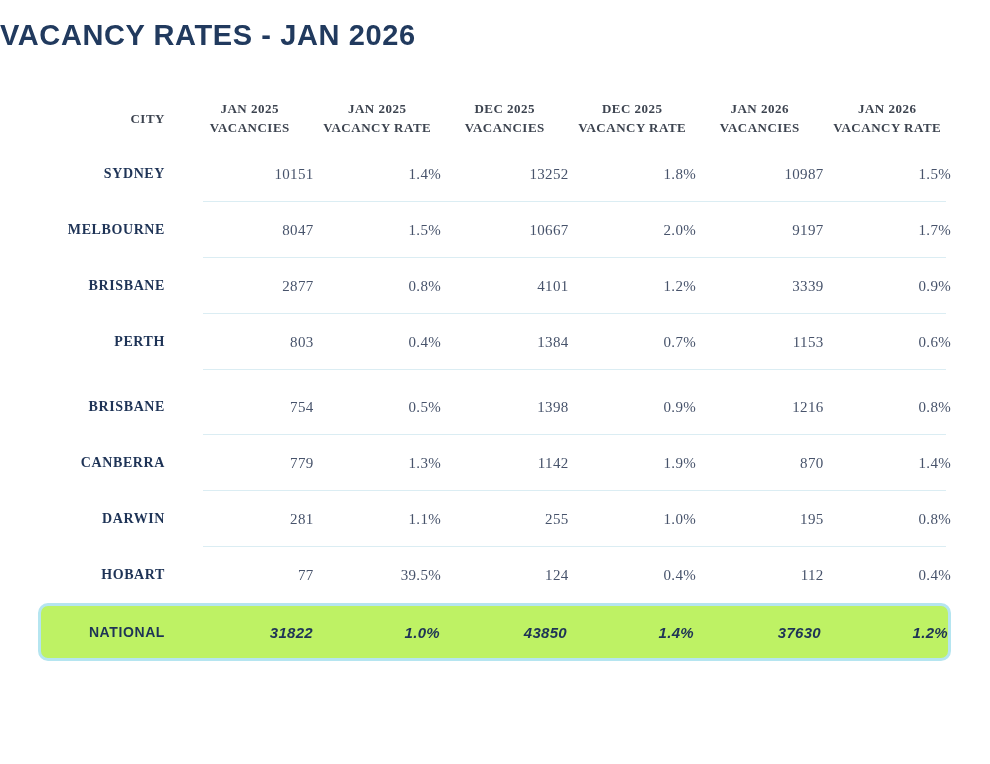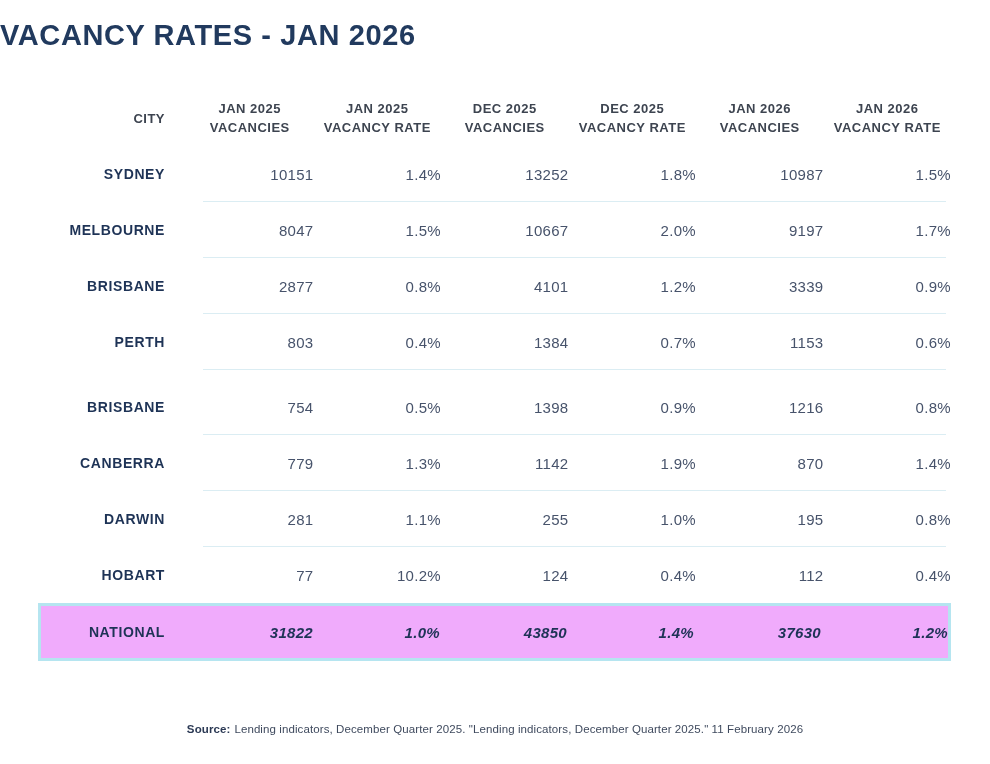--- a/index.html
+++ b/index.html
@@ -20,20 +20,21 @@
 
   .table {
     position:absolute; left:38px; top:90px; width:913px;
   }
   .grid-row {
     display:grid;
     grid-template-columns:148px repeat(6, 1fr);
     align-items:center;
     height:56px;
     position:relative;
+    font-family:Liberation Serif, serif;
   }
   .header-row .hdr {
     text-align:center;
     font-size:13px; font-weight:bold; letter-spacing:0.5px;
     color:#3d4450; line-height:19px;
   }
   .header-row .hdr.city-hdr {
     text-align:right; padding-right:21px; color:#3d4450;
   }
   .hdr span { display:block; }
@@ -51,22 +52,22 @@
   .data-row.divided::after {
     content:""; position:absolute; bottom:0; left:165px; right:5px;
     height:1px; background:#dbedf3;
   }
   .data-row.gap-above { margin-top:9px; }
 
   .national-row {
     margin-top:0px;
     height:58px;
     border:3px solid #b5e5f0;
-    border-radius:0;
-    background:#f0abfc;
+    border-radius:10px;
+    background:#bef264;
     display:grid;
     grid-template-columns:145px repeat(6, 1fr);
     align-items:center;
   }
   .national-row .city {
     text-align:right; padding-right:21px;
     font-size:14px; font-weight:bold; letter-spacing:0.6px;
     color:#1e3356;
   }
   .national-row .val {
@@ -188,36 +189,33 @@
       <div class="val">1.1%</div>
       <div class="val">255</div>
       <div class="val">1.0%</div>
       <div class="val">195</div>
       <div class="val">0.8%</div>
     </div>
 
     <div class="grid-row data-row">
       <div class="city">HOBART</div>
       <div class="val">77</div>
-      <div class="val">10.2%</div>
+      <div class="val">39.5%</div>
       <div class="val">124</div>
       <div class="val">0.4%</div>
       <div class="val">112</div>
       <div class="val">0.4%</div>
     </div>
 
     <div class="national-row">
       <div class="city">NATIONAL</div>
       <div class="val">31822</div>
       <div class="val">1.0%</div>
       <div class="val">43850</div>
       <div class="val">1.4%</div>
       <div class="val">37630</div>
       <div class="val">1.2%</div>
     </div>
 
   </div>
 
-  <div class="footer">
-    <span class="src-label">Source:</span><span>Lending indicators, December Quarter 2025. "Lending indicators, December Quarter 2025." 11 February 2026</span>
-  </div>
 
 </div>
 
 </body></html>

